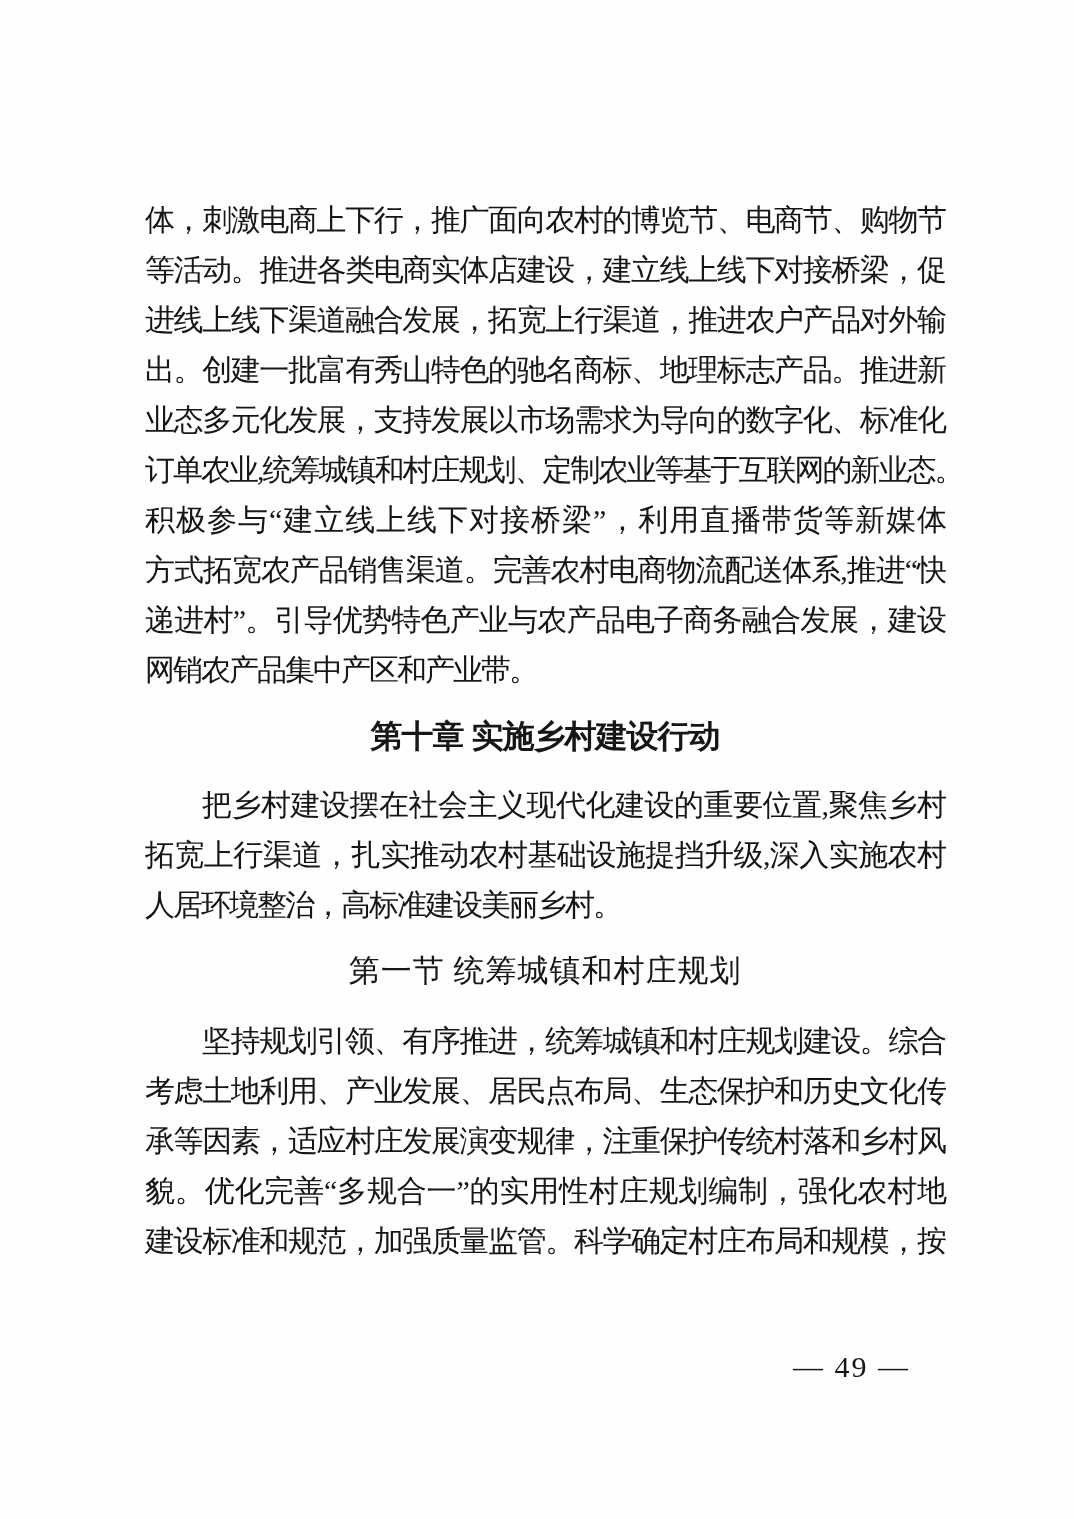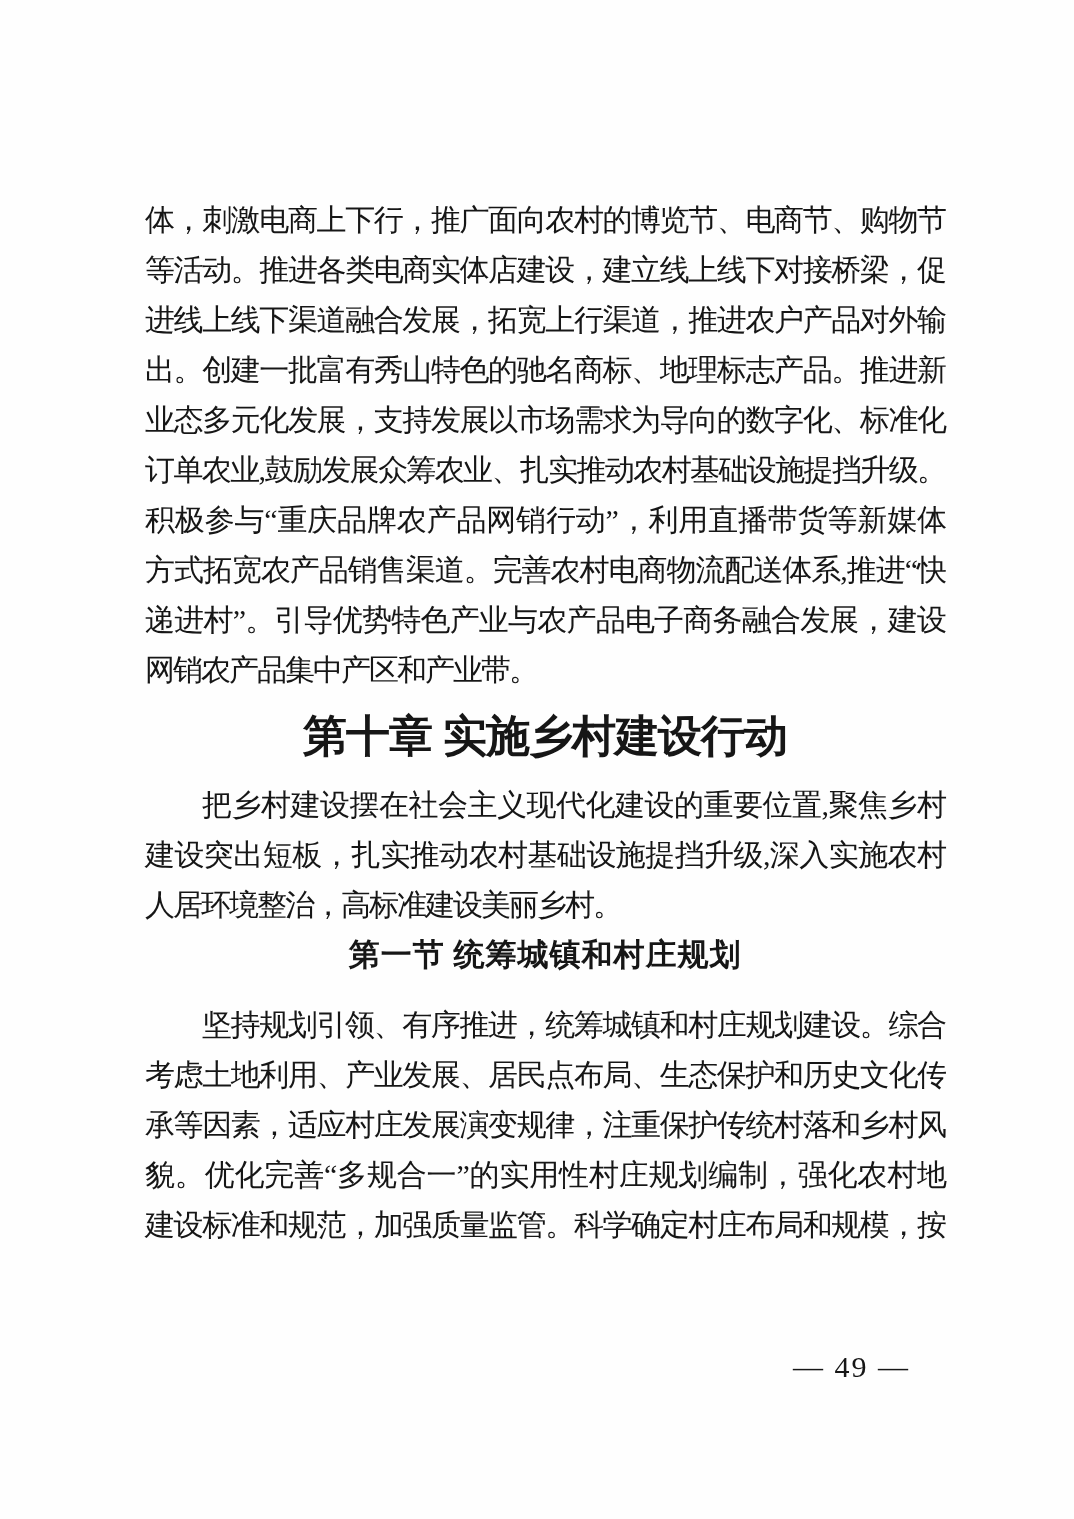--- a/index.html
+++ b/index.html
@@ -30,33 +30,33 @@
   .line.para-end {
     text-align-last: left;
   }
   .line.indent {
     text-indent: 57px;
     margin-top: 20px;
   }
   .chapter-heading {
     font-family: "Liberation Sans", "DejaVu Sans", sans-serif;
     font-weight: 700;
-    font-size: 44px;
+    font-size: 32px;
     line-height: 46px;
     letter-spacing: -1px;
     margin: 18px 0 21px 0;
     text-align: center;
     text-align-last: center;
   }
   .section-heading {
-    font-weight: 700;
+    font-weight: 400;
     font-size: 31px;
     line-height: 50px;
     letter-spacing: 1px;
-    margin: 0 0 5px 0;
+    margin: 16px 0 5px 0;
     text-align: center;
     text-align-last: center;
   }
   .page-number {
     position: absolute;
     top: 1350px;
     right: 164px;
     font-size: 30px;
     line-height: 34px;
     letter-spacing: 2px;
@@ -68,32 +68,32 @@
 
 <div class="page">
   <div class="content">
 
     <div>
       <div class="line">体，刺激电商上下行，推广面向农村的博览节、电商节、购物节</div>
       <div class="line">等活动。推进各类电商实体店建设，建立线上线下对接桥梁，促</div>
       <div class="line">进线上线下渠道融合发展，拓宽上行渠道，推进农户产品对外输</div>
       <div class="line">出。创建一批富有秀山特色的驰名商标、地理标志产品。推进新</div>
       <div class="line">业态多元化发展，支持发展以市场需求为导向的数字化、标准化</div>
-      <div class="line">订单农业,鼓励发展众筹农业、扎实推动农村基础设施提挡升级。</div>
-      <div class="line">积极参与“重庆品牌农产品网销行动”，利用直播带货等新媒体</div>
+      <div class="line">订单农业,统筹城镇和村庄规划、定制农业等基于互联网的新业态。</div>
+      <div class="line">积极参与“建立线上线下对接桥梁”，利用直播带货等新媒体</div>
       <div class="line">方式拓宽农产品销售渠道。完善农村电商物流配送体系,推进“快</div>
       <div class="line">递进村”。引导优势特色产业与农产品电子商务融合发展，建设</div>
       <div class="line para-end">网销农产品集中产区和产业带。</div>
     </div>
 
     <div class="chapter-heading">第十章 实施乡村建设行动</div>
 
     <div>
       <div class="line indent">把乡村建设摆在社会主义现代化建设的重要位置,聚焦乡村</div>
-      <div class="line">建设突出短板，扎实推动农村基础设施提挡升级,深入实施农村</div>
+      <div class="line">拓宽上行渠道，扎实推动农村基础设施提挡升级,深入实施农村</div>
       <div class="line para-end">人居环境整治，高标准建设美丽乡村。</div>
     </div>
 
     <div class="section-heading">第一节 统筹城镇和村庄规划</div>
 
     <div>
       <div class="line indent">坚持规划引领、有序推进，统筹城镇和村庄规划建设。综合</div>
       <div class="line">考虑土地利用、产业发展、居民点布局、生态保护和历史文化传</div>
       <div class="line">承等因素，适应村庄发展演变规律，注重保护传统村落和乡村风</div>
       <div class="line">貌。优化完善“多规合一”的实用性村庄规划编制，强化农村地</div>

